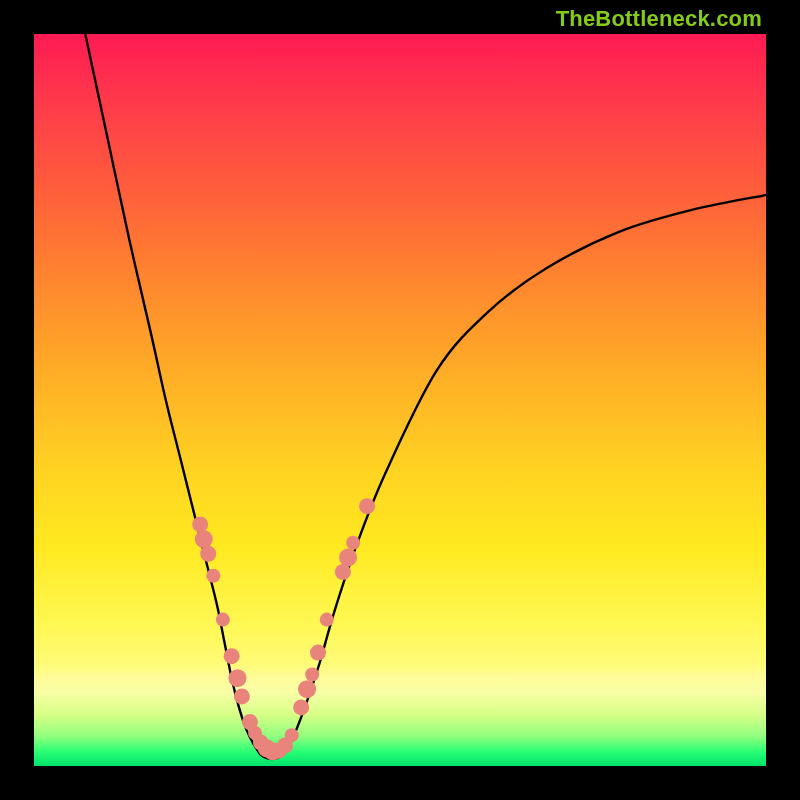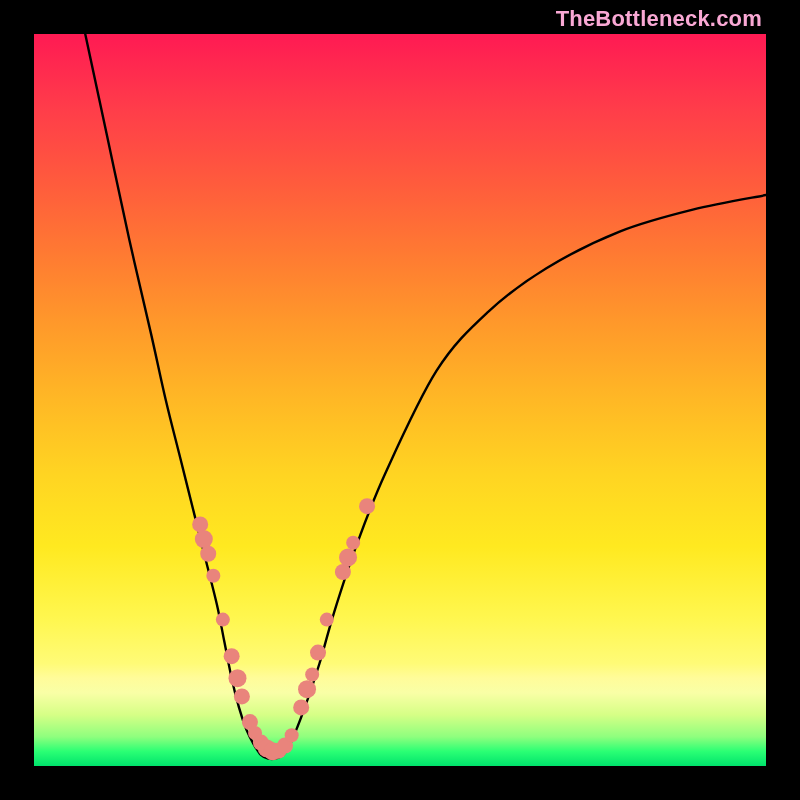--- a/index.html
+++ b/index.html
@@ -35,21 +35,21 @@
       #8fff7e 96%,
       #2bff74 98%,
       #00e36c 100%
     );
     overflow: hidden;
   }
   .watermark {
     position: absolute;
     top: 6px;
     right: 38px;
-    color: #f9a8d4;
+    color: #84cc16;
     font-size: 22px;
     font-weight: 600;
     letter-spacing: 0.2px;
     font-family: Arial, Helvetica, sans-serif;
   }
   svg.curve {
     position: absolute;
     left: 0;
     top: 0;
     width: 732px;

